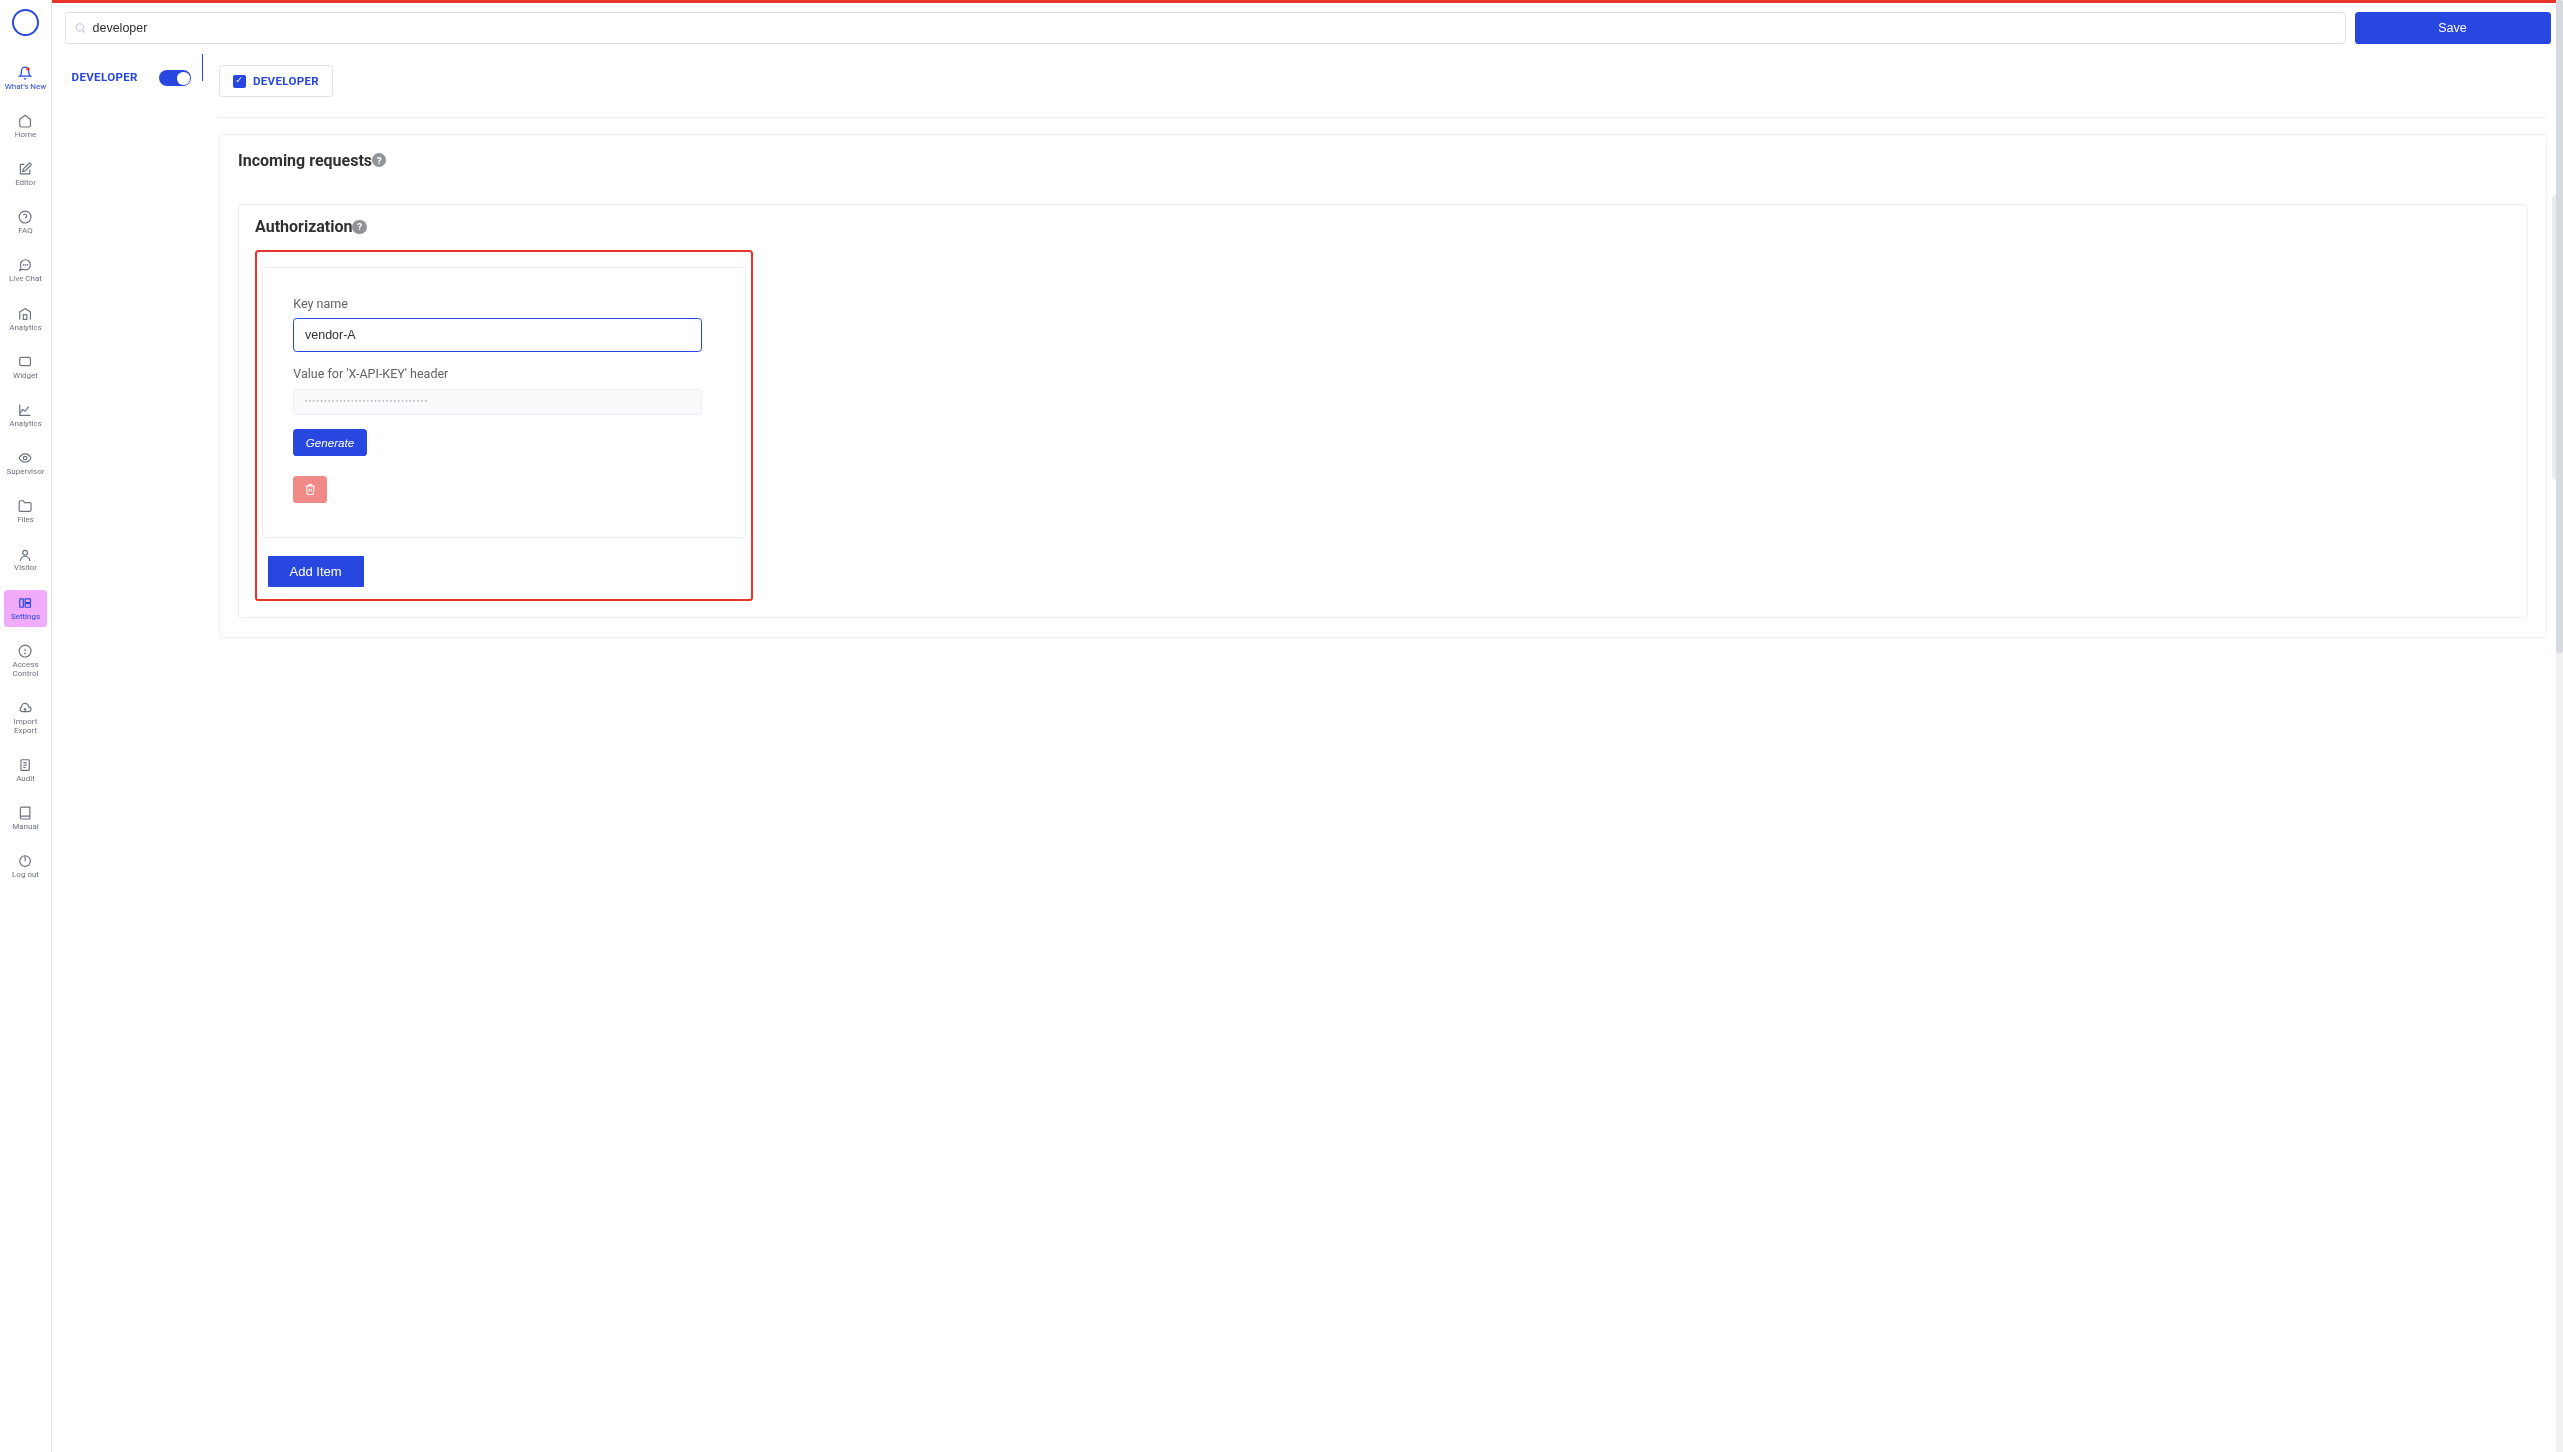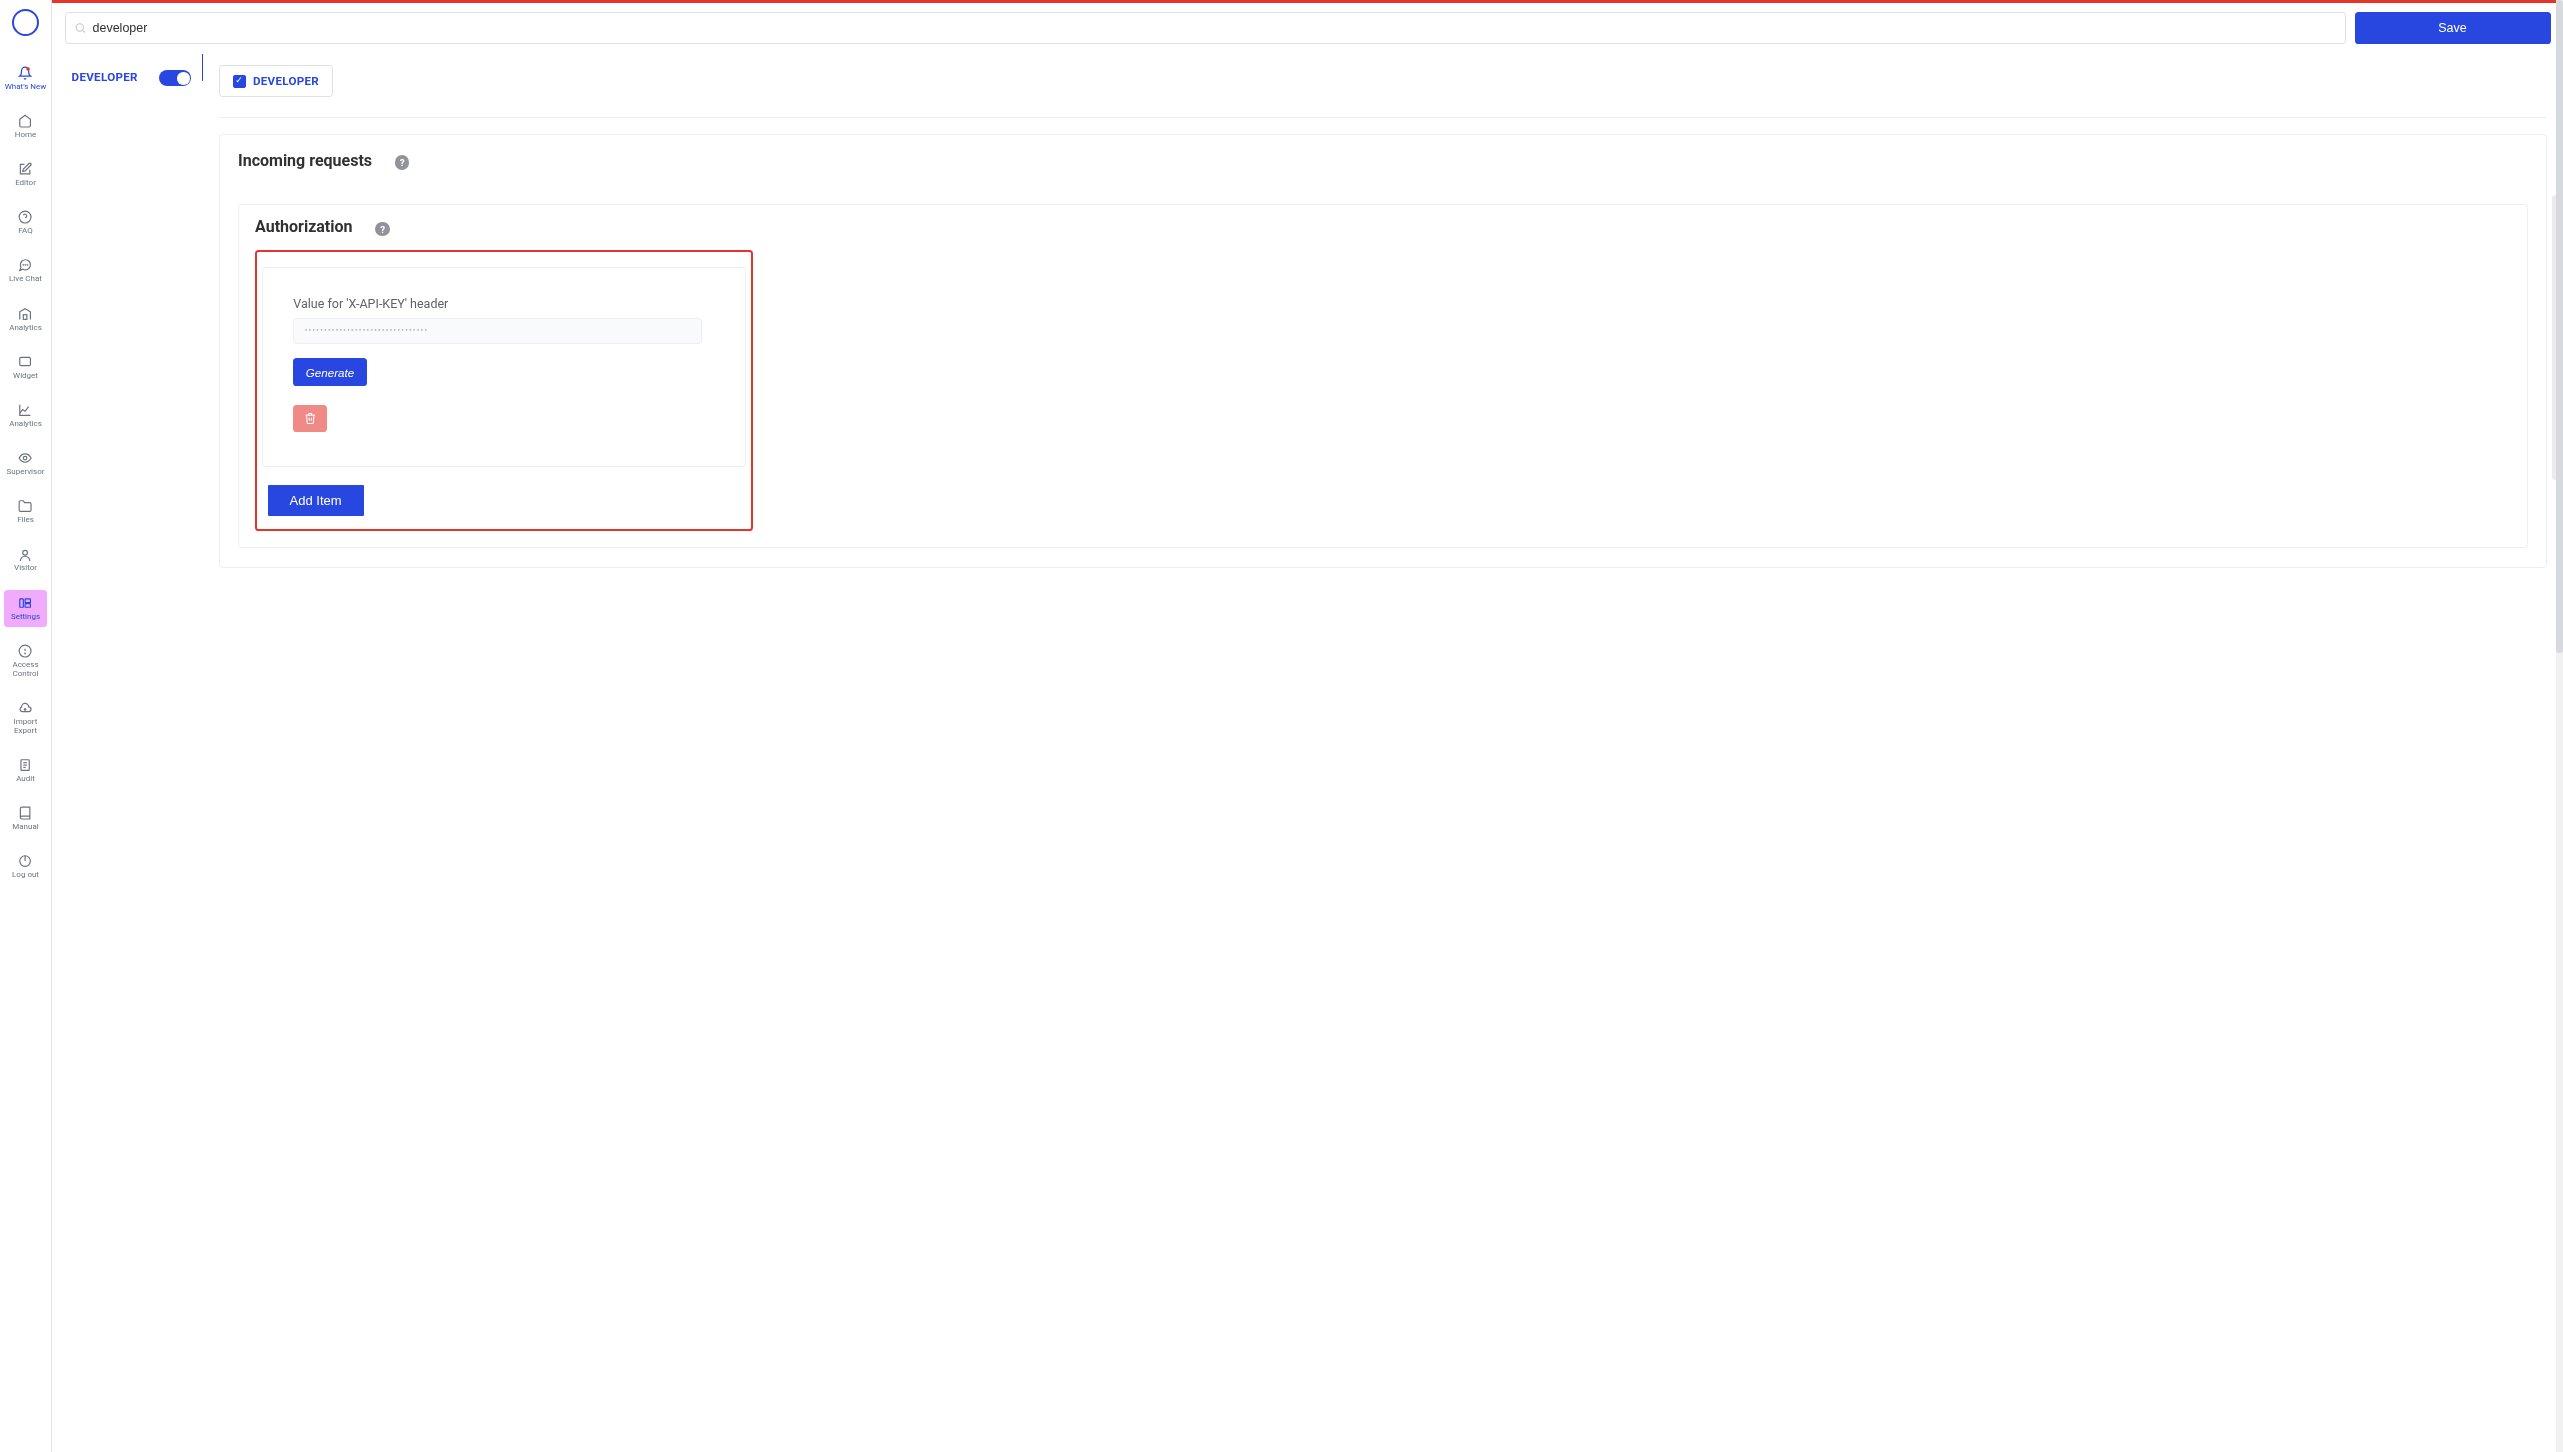--- a/index.html
+++ b/index.html
@@ -25,21 +25,21 @@
     .toggle { width: 32px; height: 16px; background: #2847e0; border-radius: 9px; position: relative; cursor: pointer; }
     .toggle::after { content: ""; position: absolute; right: 1.8px; top: 1.8px; width: 12.5px; height: 12.5px; background: #fff; border-radius: 50%; }
     .content { flex: 1; overflow-y: auto; padding: 12.5px 16px 21.4px 16px; position: relative; }
     .chip { display: inline-flex; align-items: center; gap: 7.1px; border: 0.9px solid #dcdfe6; border-radius: 3.6px; padding: 8px 12.5px; background: #fff; cursor: pointer; }
     .chip input[type=checkbox]{ appearance: none; width: 13.3px; height: 13.3px; border: 0.9px solid #2847e0; border-radius: 1.8px; background: #2847e0; position: relative; }
     .chip input[type=checkbox]::after{ content: "✓"; color: #fff; font-size: 9px; position: absolute; left: 1.8px; top: -0.9px; }
     .chip-label-upper { color: #2847e0; font-weight: 700; font-size: 11.6px; letter-spacing: 0.3px; }
     .chip-label { color: #2847e0; font-size: 12.5px; }
     .divider { height: 0.9px; background: #ebeef5; margin: 19.6px 0 16px 0; }
     .card { background: #fff; border: 0.9px solid #ebeef5; border-radius: 3.6px; padding: 16px 18px 19.6px 18px; }
-    .section-title { display: flex; align-items: flex-end; gap: 23px; font-size: 16px; font-weight: 700; color: #303133; margin-bottom: 14.2px; }
+    .section-title { display: flex; align-items: center; gap: 0; font-size: 16px; font-weight: 700; color: #303133; margin-bottom: 14.2px; }
     .help-dot { width: 14.2px; height: 14.2px; background: #909399; color: #fff; font-size: 9.8px; border-radius: 50%; display: inline-flex; align-items: center; justify-content: center; }
     .hl-red { border: 2.7px solid #e5342a; border-radius: 3.6px; padding: 3.6px; display: inline-block; }
     .hl-red-block { border: 2.7px solid #e5342a; border-radius: 3.6px; padding: 0; }
     .auth-section { margin-top: 34px; padding: 12.5px 16px 16px 16px; border: 0.9px solid #ebeef5; border-radius: 3.6px; }
     .auth-card { background: #fff; border: 0.9px solid #ebeef5; border-radius: 3.6px; padding: 28.5px 30px 34px 30px; box-shadow: 0 0.9px 3.6px rgba(0,0,0,.02); margin: 5.3px 0 18px 0; }
     .form-row { margin-bottom: 14.2px; }
     .form-label { font-size: 12.5px; color: #606266; margin-bottom: 7.1px; display: block; }
     .text-input { width: 100%; max-width: 409px; padding: 9px 10.7px; border: 0.9px solid #2847e0; border-radius: 3.6px; font-size: 12.5px; color: #303133; }
     .ro-input { width: 100%; max-width: 409px; padding: 9px 10.7px; border: 0.9px solid #ebeef5; background: #f9fafb; border-radius: 3.6px; font-size: 5.3px; letter-spacing: 1.8px; color: #909399; }
     .btn-primary { background: #2847e0; color: #fff; border: none; padding: 7.1px 12.5px; border-radius: 3.6px; font-size: 11.6px; cursor: pointer; font-style: italic; }
@@ -259,20 +259,24 @@
 
           <div class="auth-section">
             <div class="section-title">
               <span>Authorization</span>
               <span class="help-dot">?</span>
             </div>
 
             <div class="hl-red-block" style="max-width:498px;">
               <div style="padding:9px 5.3px 7.1px 5.3px;">
                 <div class="auth-card">
+                  <div class="form-row">
+                    <label class="form-label">Key name</label>
+                    <input class="text-input" type="text" value="vendor-A" style="">
+                  </div>
                   <div class="form-row">
                     <label class="form-label">Value for 'X-API-KEY' header</label>
                     <input class="ro-input" type="text" readonly="" value="********************************" style="">
                   </div>
                   <button class="btn-primary">Generate</button>
                   <button class="btn-danger-icon">
                     <span>
                         <svg width="12.5" height="12.5" viewBox="0 0 24 24" fill="none" stroke="currentColor" stroke-width="2">
                           <polyline points="3 6 5 6 21 6"></polyline>
                           <path d="M19 6l-1 14a2 2 0 0 1-2 2H8a2 2 0 0 1-2-2L5 6"></path>

